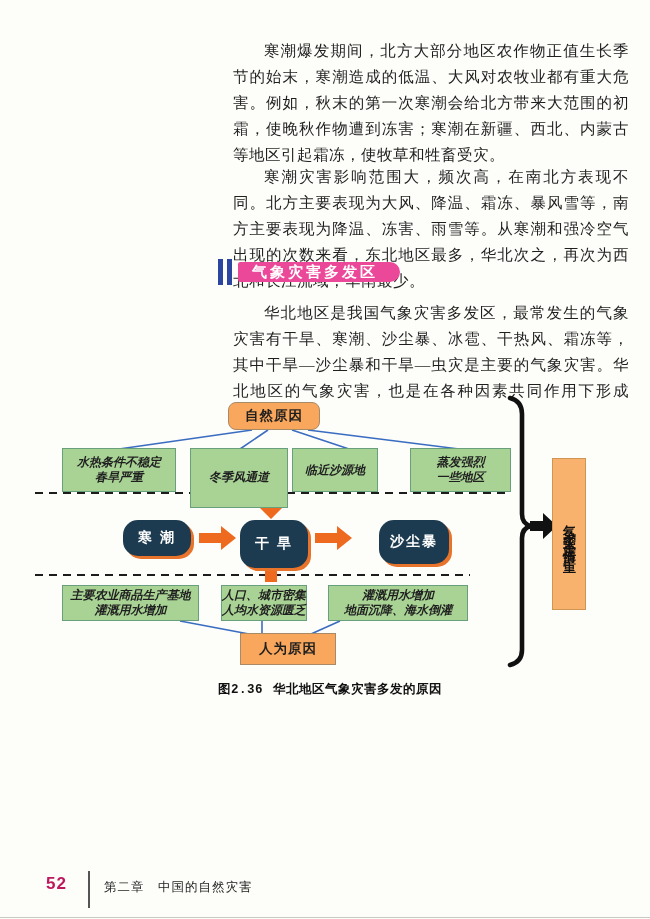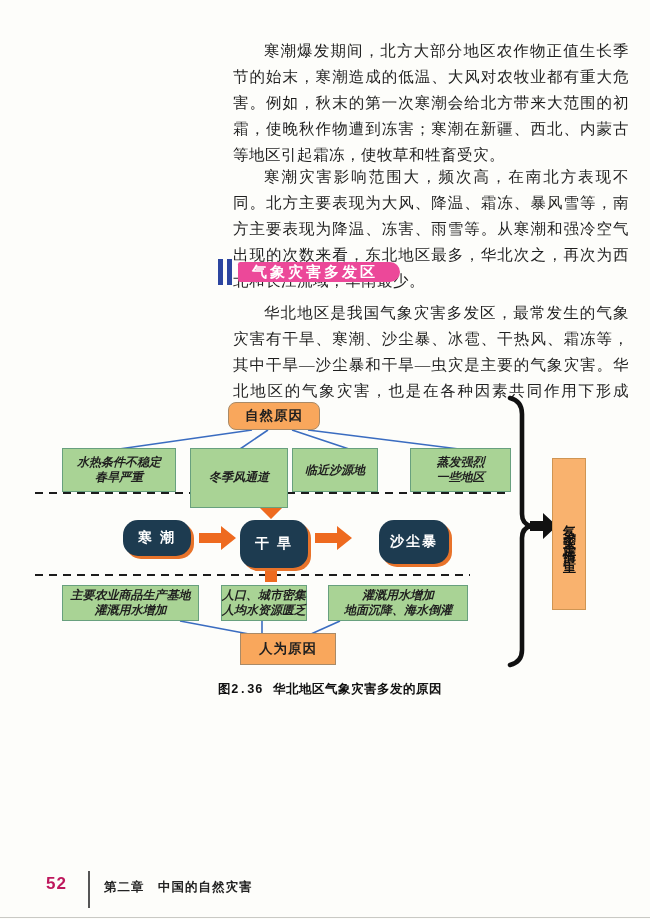--- a/index.html
+++ b/index.html
@@ -62,21 +62,21 @@
   }
   .caption .cap-label{margin-right:10px;}
   
   .footer{position:absolute; left:0; top:868px; width:650px; height:44px;}
   .page-num{
     position:absolute; left:46px; top:6px; font-size:17px; font-weight:bold;
     font-family:"Liberation Sans","DejaVu Sans",sans-serif; letter-spacing:1px; color:#be185d;
   }
   .footer-divider{position:absolute; left:88px; top:3px; width:2px; height:37px; background:#555;}
   .chapter{
-    position:absolute; left:104px; top:11px; font-size:12.5px; font-weight:bold; color:#222;
+    position:absolute; left:104px; top:11px; font-size:12.5px; font-weight:normal; color:#222;
     font-family:"Liberation Sans","DejaVu Sans",sans-serif; letter-spacing:1px;
   }
   .bottom-edge{position:absolute; left:0; bottom:1px; width:650px; height:1px; background:#c9c9c4;}
 </style>
 </head>
 <body>
 
 <div class="page">
 
   <p class="para" style="top:22px;">寒潮爆发期间，北方大部分地区农作物正值生长季节的始末，寒潮造成的低温、大风对农牧业都有重大危害。例如，秋末的第一次寒潮会给北方带来大范围的初霜，使晚秋作物遭到冻害；寒潮在新疆、西北、内蒙古等地区引起霜冻，使牧草和牲畜受灾。</p>

